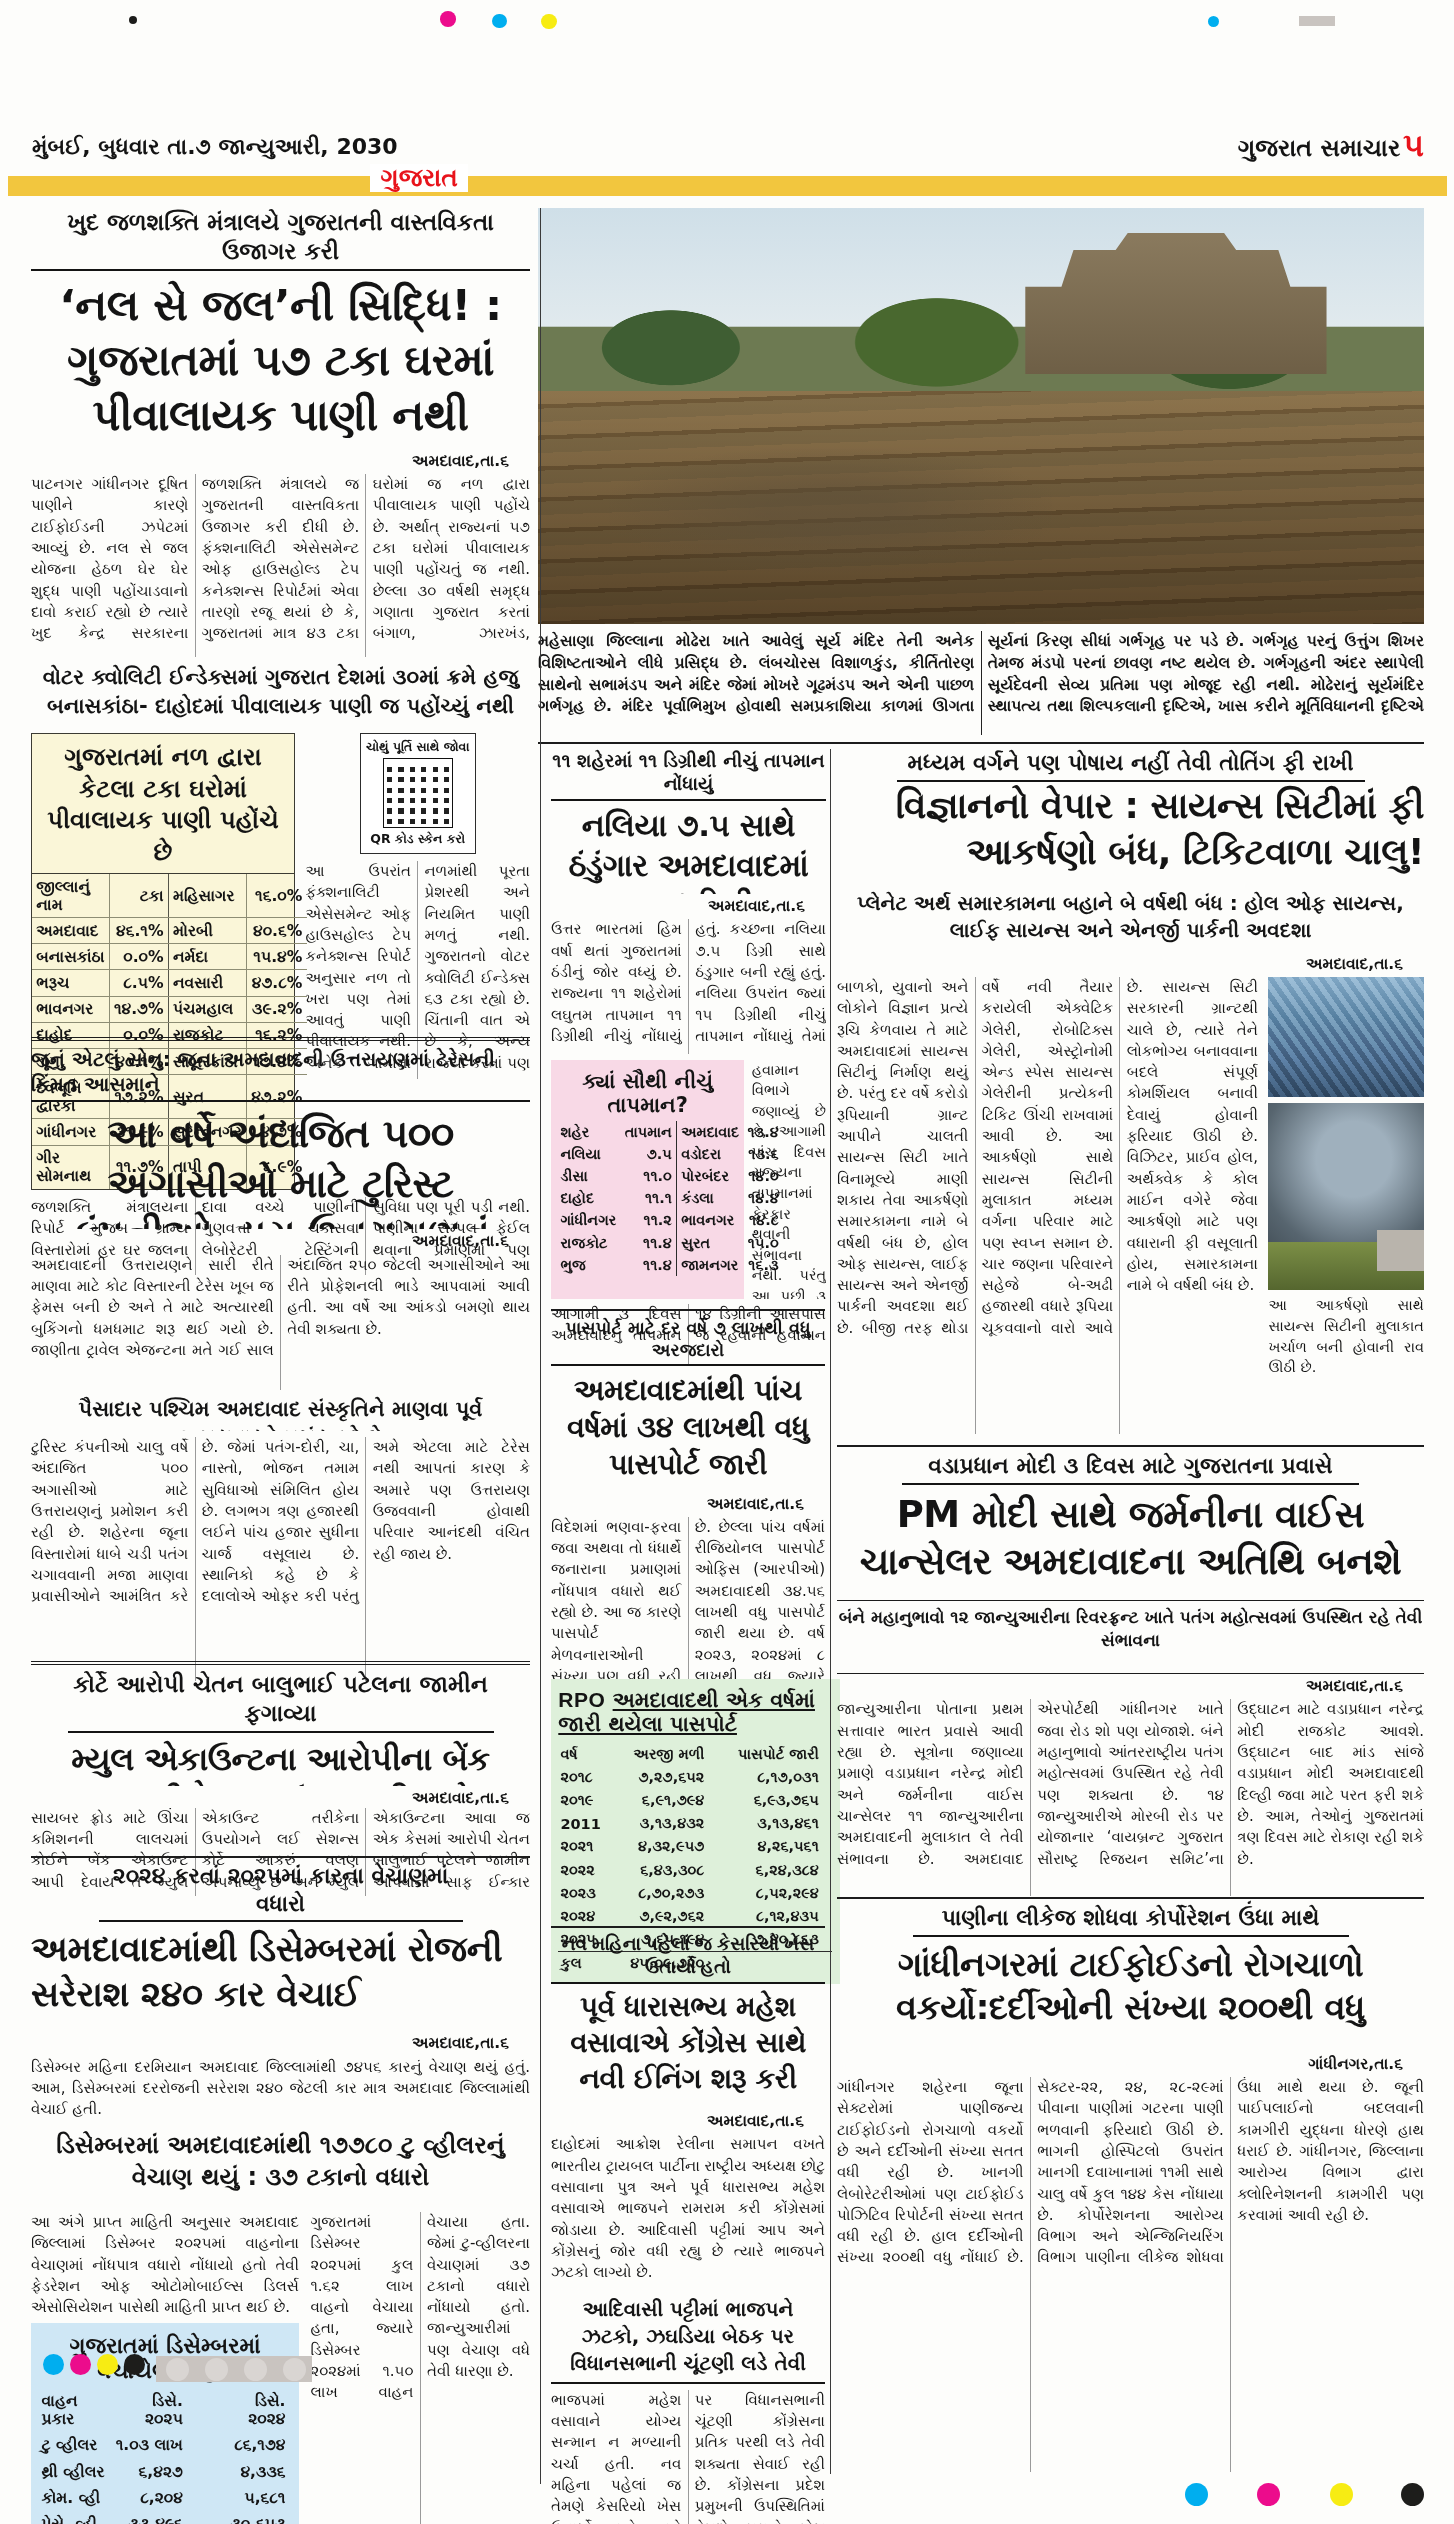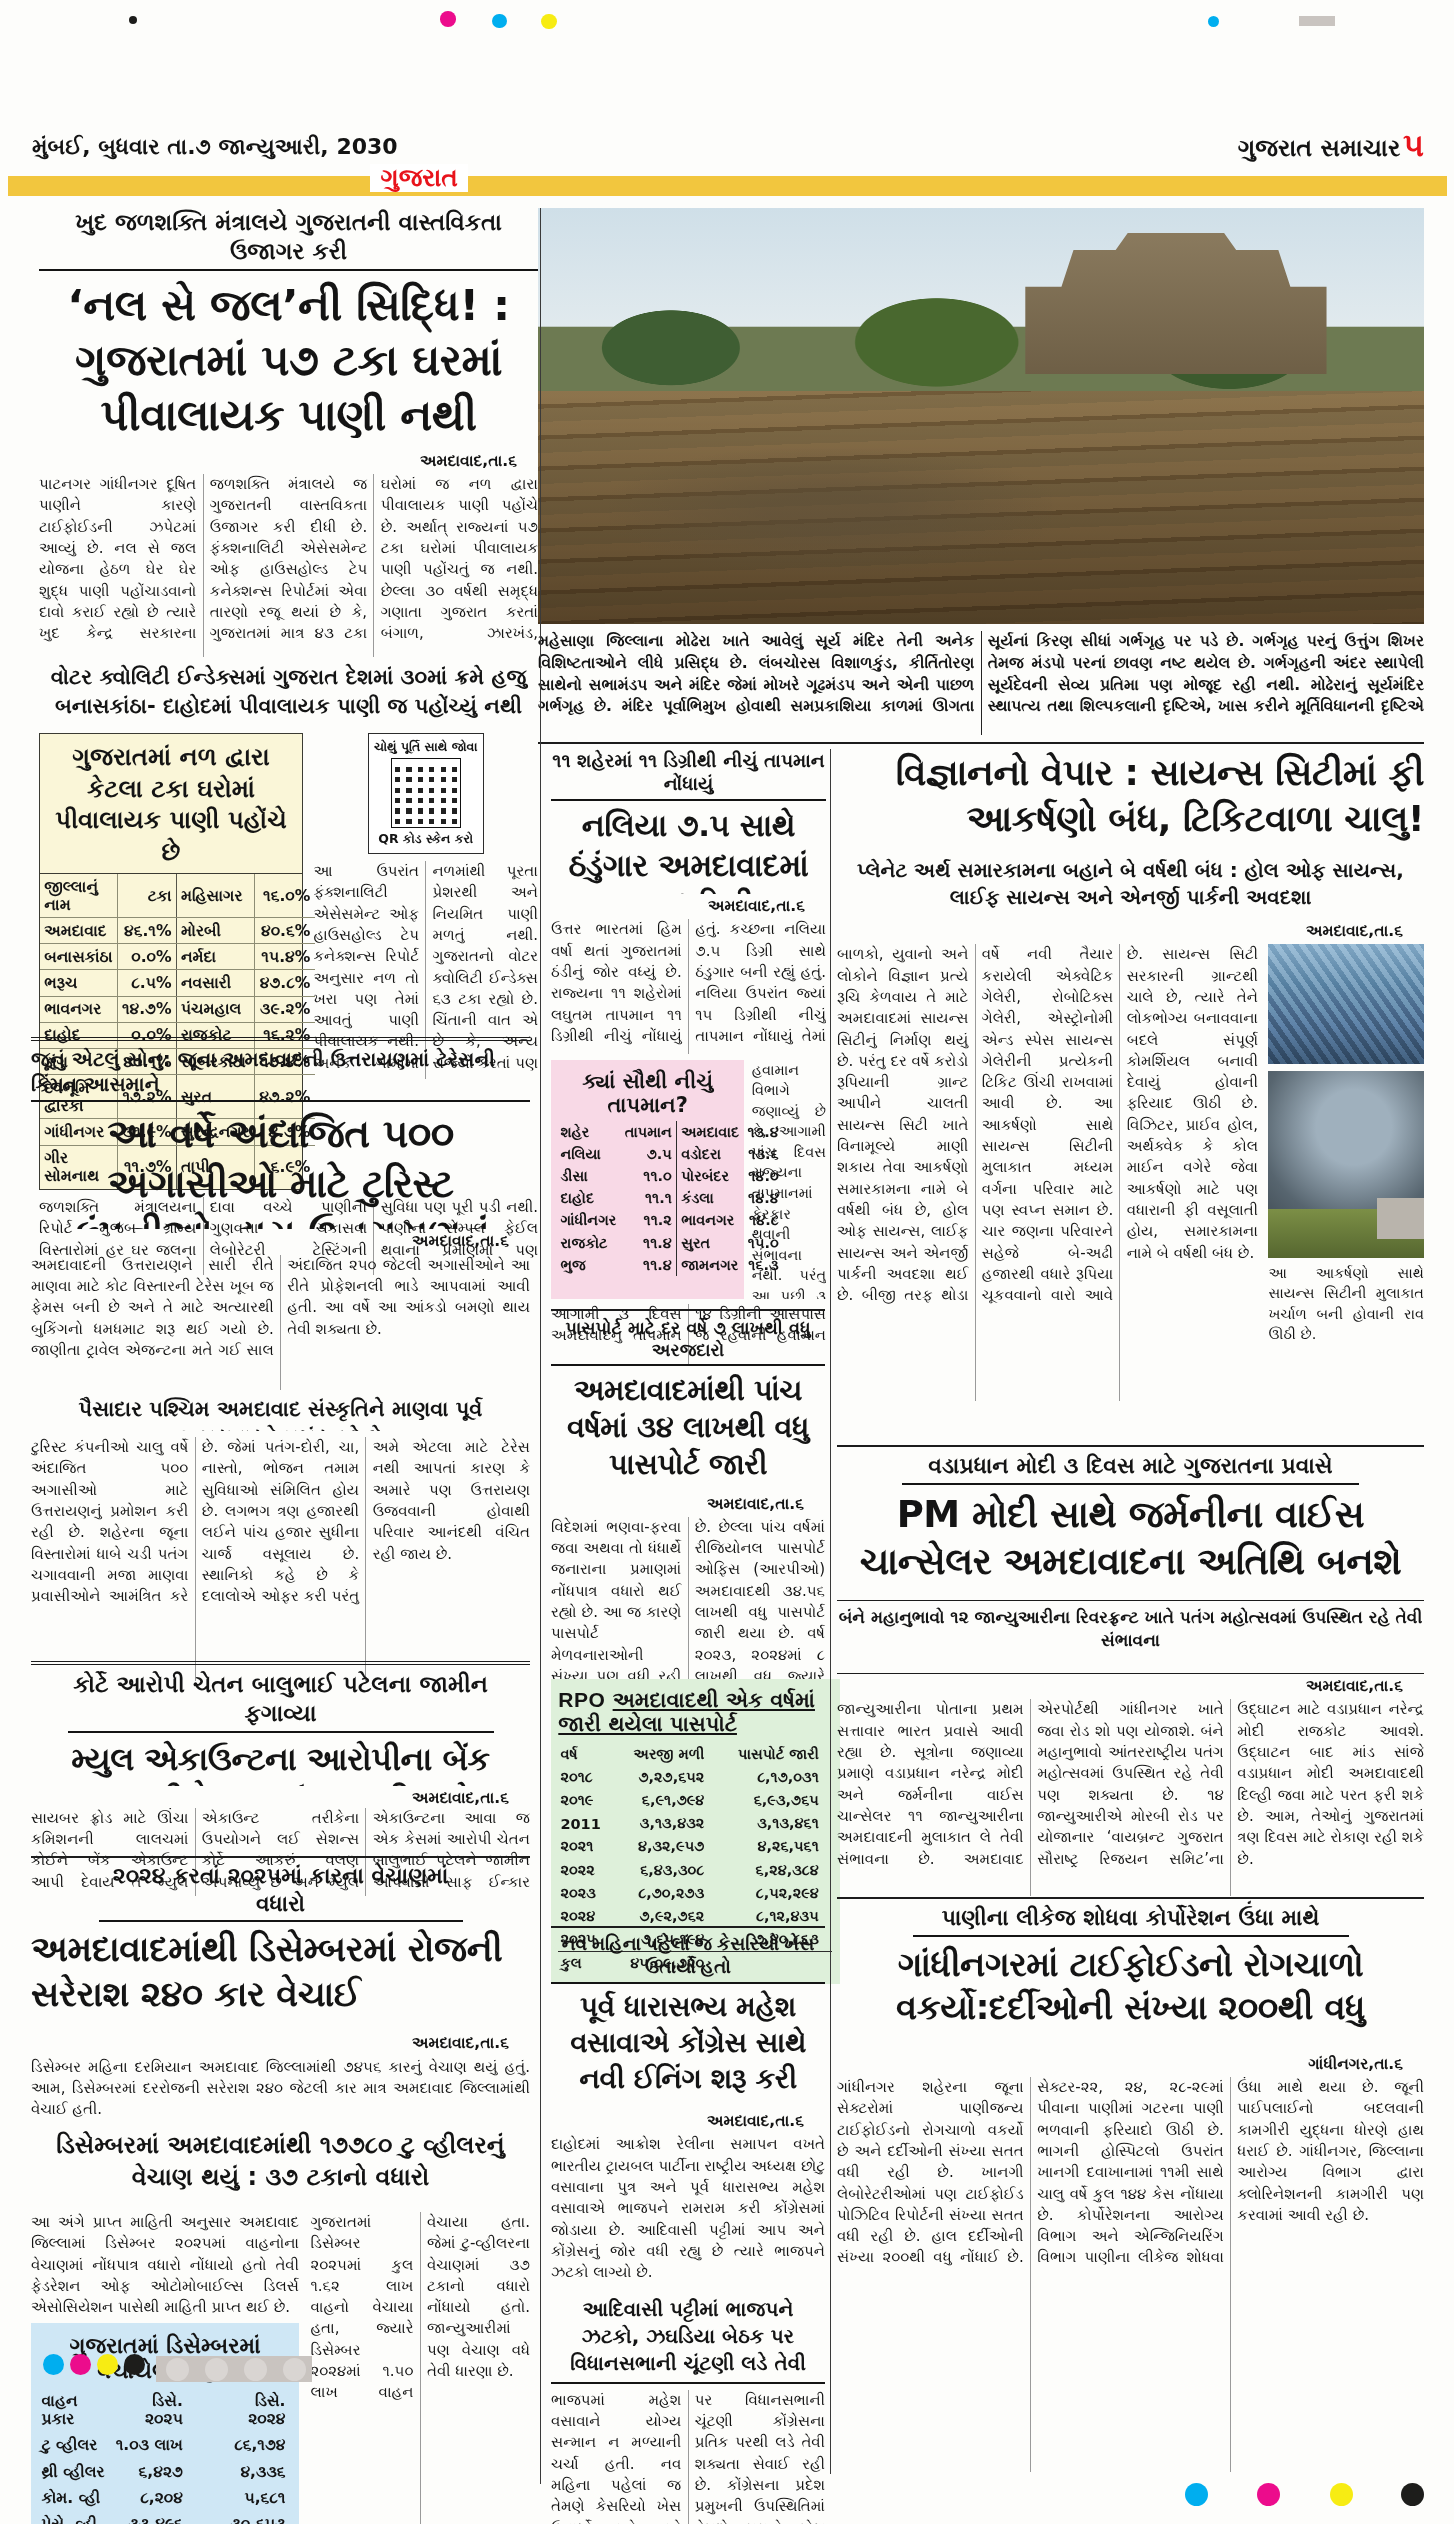--- a/index.html
+++ b/index.html
@@ -94,21 +94,21 @@
   <div class="graybar abs" style="left:1299px;top:15.6px;width:36px;height:10.4px;"></div>
 
   <div class="abs masthead-date" style="left:32px;top:134px;">મુંબઈ, બુધવાર તા.૭ જાન્યુઆરી, 2030</div>
   <div class="abs" style="left:1143px;top:129px;width:281px;text-align:right;">
     <span class="masthead-brand">ગુજરાત સમાચાર</span>
     <span class="masthead-page">૫</span>
   </div>
   <div class="band" style="left:7.8px;top:176px;width:1439px;height:20px;"></div>
   <div class="band-label" style="left:370px;top:164px;">ગુજરાત</div>
 
-  <div class="abs" style="left:39px;top:208px;width:499px;">
+  <div class="abs" style="left:31px;top:208px;width:499px;">
     <div class="kicker u" style="font-size:23px;">ખુદ જળશક્તિ મંત્રાલયે ગુજરાતની વાસ્તવિકતા ઉજાગર કરી</div>
     <div class="headline" style="font-size:43px;height:171px;margin-top:7.3px;text-align:center;">‘નલ સે જલ’ની સિદ્ધિ! : ગુજરાતમાં ૫૭ ટકા ઘરમાં પીવાલાયક પાણી નથી</div>
     <div class="dateline">અમદાવાદ,તા.૬</div>
     <div class="body-txt cols3" style="height:183px;">પાટનગર ગાંધીનગર દૂષિત પાણીને કારણે ટાઈફોઈડની ઝપેટમાં આવ્યું છે. નલ સે જલ યોજના હેઠળ ઘેર ઘેર શુદ્ધ પાણી પહોંચાડવાનો દાવો કરાઈ રહ્યો છે ત્યારે ખુદ કેન્દ્ર સરકારના જળશક્તિ મંત્રાલયે જ ગુજરાતની વાસ્તવિકતા ઉજાગર કરી દીધી છે. ફંક્શનાલિટી એસેસમેન્ટ ઓફ હાઉસહોલ્ડ ટેપ કનેક્શન્સ રિપોર્ટમાં એવા તારણો રજૂ થયાં છે કે, ગુજરાતમાં માત્ર ૪૩ ટકા ઘરોમાં જ નળ દ્વારા પીવાલાયક પાણી પહોંચે છે. અર્થાત્ રાજ્યનાં ૫૭ ટકા ઘરોમાં પીવાલાયક પાણી પહોંચતું જ નથી. છેલ્લા ૩૦ વર્ષથી સમૃદ્ધ ગણાતા ગુજરાત કરતાં બંગાળ, ઝારખંડ, છત્તિસગઢ જેવા રાજ્યોમાં સ્થિતિ સારી છે. ગુજરાત પર ભાજપનું શાસન રહ્યું છે ત્યારે કમનસીબી એ છે કે, લોકો હજુય પીવાલાયક પાણીથી પણ વંચિત રહ્યાં છે.</div>
     <div class="subhead" style="font-size:21px;height:64px;padding:6.2px 5.2px 2.1px 5.2px;">વોટર ક્વોલિટી ઈન્ડેક્સમાં ગુજરાત દેશમાં ૩૦માં ક્રમે હજુ બનાસકાંઠા- દાહોદમાં પીવાલાયક પાણી જ પહોંચ્યું નથી</div>
     <div style="display:flex;gap:10.4px;margin-top:3.1px;">
 
       <div class="tbl-water" style="width:262px;flex:none;">
         <div class="tbl-title">ગુજરાતમાં નળ દ્વારા કેટલા ટકા ઘરોમાં પીવાલાયક પાણી પહોંચે છે</div>
         <table>
@@ -252,20 +252,21 @@
               </tr>
             </tbody>
           </table>
       </div>
       <div class="body-txt" style="height:239px;font-size:14.5px;">હવામાન વિભાગે જણાવ્યું છે કે, ‘આગામી પાંચ દિવસ રાજ્યના તાપમાનમાં ફેરફાર થવાની સંભાવના નથી. પરંતુ આ પછી ૩ દિવસ તાપમાનમાં તબક્કાવાર વધારો થઈ શકે છે.’ અમદાવાદમાં ૧૩.૪ ડિગ્રી સાથે સરેરાશ લઘુતમ તાપમાનમાં સામાન્ય કરતાં ૧.૧ ડિગ્રીનો વધારો નોંધાયો હતો.</div>
     </div>
     <div class="body-txt cols2" style="height:62px;margin-top:5.2px;">આગામી ૩ દિવસ અમદાવાદનું તાપમાન ૧૪ ડિગ્રીની આસપાસ જ રહેવાની હવામાન વિભાગની આગાહી છે.</div>
   </div>
 
   <div class="abs" style="left:837px;top:749px;width:587px;">
+    <div class="kicker u" style="font-size:22px;width:468px;margin:0 auto;">મધ્યમ વર્ગને પણ પોષાય નહીં તેવી તોતિંગ ફી રાખી</div>
     <div class="headline" style="font-size:36px;height:104px;margin-top:1px;text-align:right;">વિજ્ઞાનનો વેપાર : સાયન્સ સિટીમાં ફી આકર્ષણો બંધ, ટિકિટવાળા ચાલુ!</div>
     <div class="subhead" style="font-size:20px;height:62px;padding-top:3.1px;">પ્લેનેટ અર્થ સમારકામના બહાને બે વર્ષથી બંધ : હોલ ઓફ સાયન્સ, લાઈફ સાયન્સ અને એનર્જી પાર્કની અવદશા</div>
     <div class="dateline">અમદાવાદ,તા.૬</div>
     <div style="display:flex;gap:10.4px;">
       <div class="body-txt cols3" style="width:421px;height:457px;flex:none;">બાળકો, યુવાનો અને લોકોને વિજ્ઞાન પ્રત્યે રૂચિ કેળવાય તે માટે અમદાવાદમાં સાયન્સ સિટીનું નિર્માણ થયું છે. પરંતુ દર વર્ષે કરોડો રૂપિયાની ગ્રાન્ટ આપીને ચાલતી સાયન્સ સિટી ખાતે વિનામૂલ્યે માણી શકાય તેવા આકર્ષણો સમારકામના નામે બે વર્ષથી બંધ છે, હોલ ઓફ સાયન્સ, લાઈફ સાયન્સ અને એનર્જી પાર્કની અવદશા થઈ છે. બીજી તરફ થોડા વર્ષે નવી તૈયાર કરાયેલી એક્વેટિક ગેલેરી, રોબોટિક્સ ગેલેરી, એસ્ટ્રોનોમી એન્ડ સ્પેસ સાયન્સ ગેલેરીની પ્રત્યેકની ટિકિટ ઊંચી રાખવામાં આવી છે. આ આકર્ષણો સાથે સાયન્સ સિટીની મુલાકાત મધ્યમ વર્ગના પરિવાર માટે પણ સ્વપ્ન સમાન છે. ચાર જણના પરિવારને સહેજે બે-અઢી હજારથી વધારે રૂપિયા ચૂકવવાનો વારો આવે છે. સાયન્સ સિટી સરકારની ગ્રાન્ટથી ચાલે છે, ત્યારે તેને લોકભોગ્ય બનાવવાના બદલે સંપૂર્ણ કોમર્શિયલ બનાવી દેવાયું હોવાની ફરિયાદ ઊઠી છે. વિઝિટર, પ્રાઈવ હોલ, અર્થક્વેક કે કોલ માઈન વગેરે જેવા આકર્ષણો માટે પણ વધારાની ફી વસૂલાતી હોય, સમારકામના નામે બે વર્ષથી બંધ છે.</div>
       <div style="flex:1;">
         <div class="photo sci-ph1" style="width:100%;height:120px;"></div>
         <div class="photo sci-ph2" style="width:100%;height:187px;margin-top:6.2px;">
           <div class="grass"></div>
           <div class="wall"></div>

